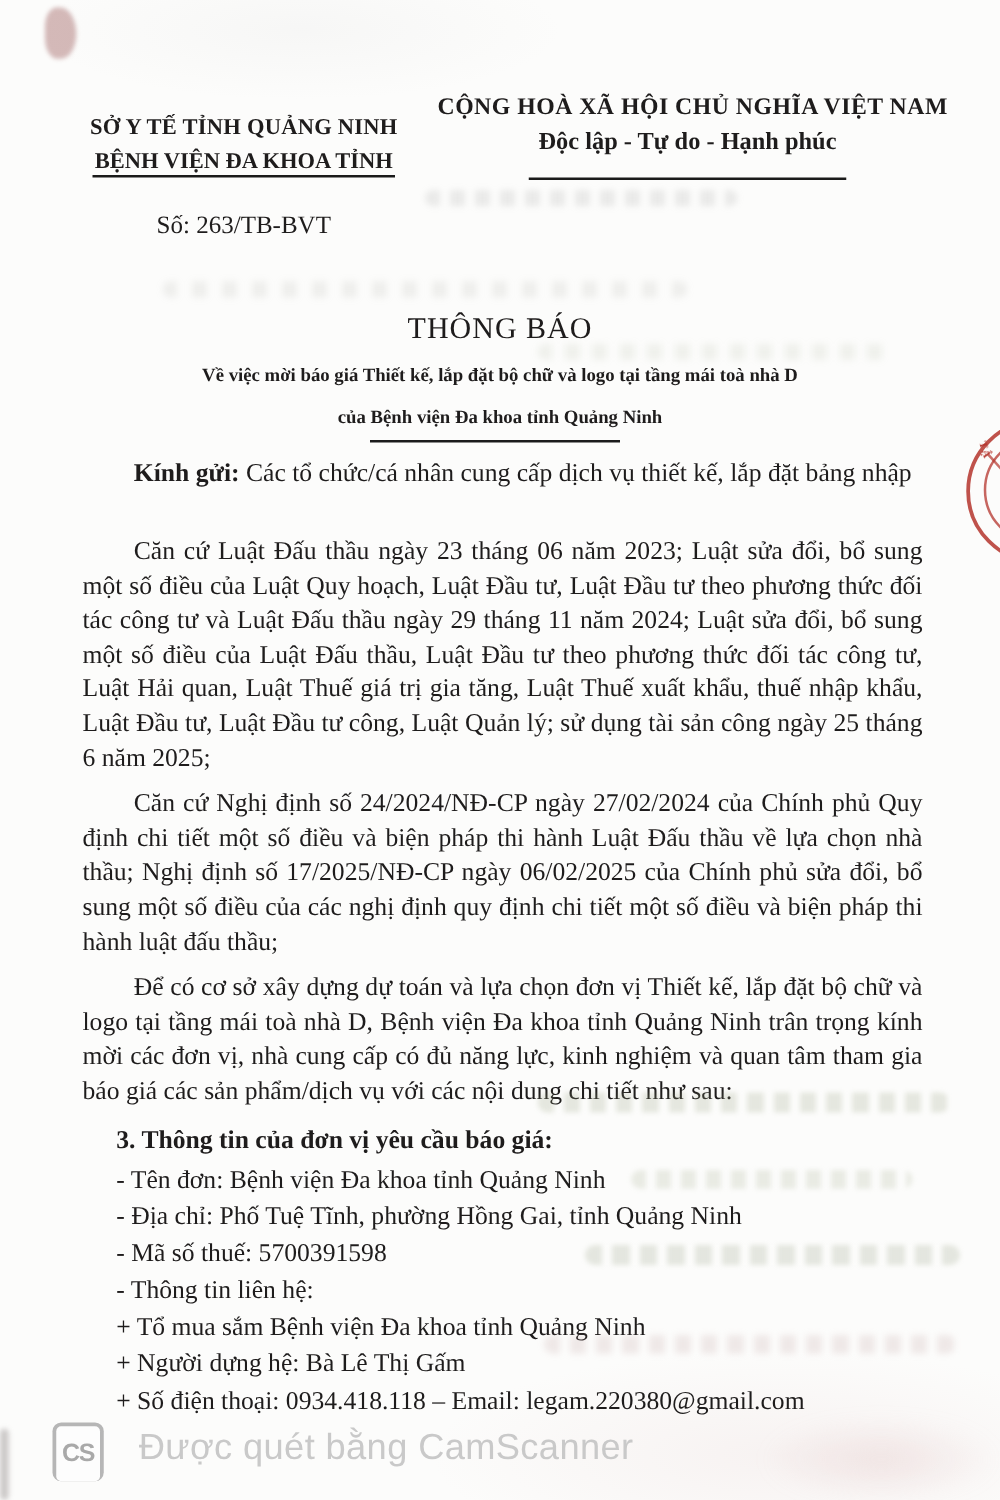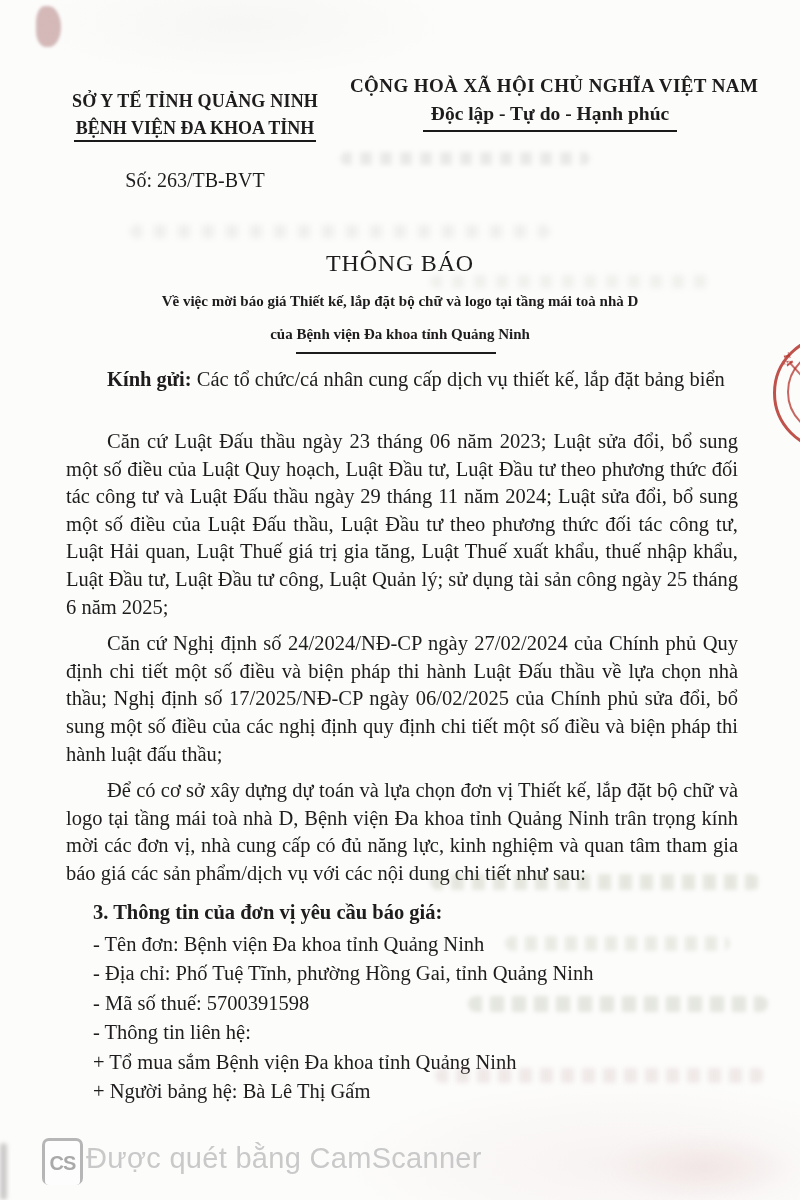--- a/index.html
+++ b/index.html
@@ -16,21 +16,21 @@
       #fcfcfb;}
   
   .hdr-left{position:absolute;left:55px;top:88px;width:280px;text-align:center;}
   .org1{font-size:18px;font-weight:bold;letter-spacing:.2px;line-height:27px;}
   .org2{font-size:18px;font-weight:bold;line-height:27px;}
   .org2 span{border-bottom:2px solid #1a1a1a;padding:0 2px 2px;}
   .doc-no{margin-top:27px;font-size:20px;}
   .hdr-right{position:absolute;left:350px;top:72px;width:400px;text-align:center;}
   .nat1{font-size:19px;font-weight:bold;letter-spacing:.4px;line-height:28px;white-space:nowrap;}
   .nat2{font-size:19.5px;font-weight:bold;line-height:28px;}
-  .nat2 span{border-bottom:2px solid #1a1a1a;padding:0 8px 6px;}
+  .nat2 span{border-bottom:2px solid #1a1a1a;padding:0 8px 18px;}
   .date-line{margin-top:22px;font-size:19.5px;font-style:italic;}
   
   .doc-title{position:absolute;left:0;top:250px;width:100%;text-align:center;
     font-size:24px;font-weight:normal;letter-spacing:.8px;}
   .subject{position:absolute;left:40px;top:285px;width:720px;text-align:center;
     font-size:15px;font-weight:bold;line-height:33px;}
   .subject-rule{position:absolute;left:296px;top:352px;width:200px;height:2px;background:#1c1c1c;}
   
   .docbody{position:absolute;left:66px;top:364px;width:672px;}
   .salut{font-size:20.5px;line-height:30px;text-indent:41px;margin:0 0 34px 0;}
@@ -67,21 +67,21 @@
       background:radial-gradient(ellipse at center,rgba(222,188,188,.30),transparent 70%);}
   .edge-streak{left:0;top:1143px;width:7px;height:57px;filter:blur(2px);background:rgba(125,118,118,.38);}
   .tl-blob{left:36px;top:6px;width:25px;height:41px;filter:blur(1.5px);
       background:rgba(128,42,42,.32);border-radius:42% 58% 55% 45%;}
   
   .footer{position:absolute;left:42px;top:1138px;display:flex;align-items:flex-start;}
   .cs-icon{position:relative;width:41px;height:47px;background:#b6b6b6;border-radius:7px;flex:0 0 auto;}
   .cs-inner{position:absolute;left:3px;top:3px;right:3px;height:44px;background:#fdfdfd;border-radius:4px;
       display:flex;align-items:center;justify-content:center;
       font-family:"Liberation Sans",sans-serif;font-weight:bold;font-size:20px;color:#a9a9a9;letter-spacing:-1px;}
-  .cs-text{margin-left:3px;padding-top:4px;font-family:"Liberation Sans",sans-serif;
+  .cs-text{margin-left:28px;padding-top:4px;font-family:"Liberation Sans",sans-serif;
       font-size:29px;color:#c9c9c9;letter-spacing:.3px;}
 </style>
 </head>
 <body>
 
 <div class="page">
 
   <div class="hdr-left">
     <div class="org1">SỞ Y TẾ TỈNH QUẢNG NINH</div>
     <div class="org2"><span>BỆNH VIỆN ĐA KHOA TỈNH</span></div>
@@ -94,31 +94,32 @@
   </div>
 
   <div class="doc-title">THÔNG BÁO</div>
   <div class="subject">
     <div>Về việc mời báo giá Thiết kế, lắp đặt bộ chữ và logo tại tầng mái toà nhà D</div>
     <div>của Bệnh viện Đa khoa tỉnh Quảng Ninh</div>
   </div>
   <div class="subject-rule"></div>
 
   <div class="docbody">
-    <p class="salut"><b>Kính gửi:</b><span> Các tổ chức/cá nhân cung cấp dịch vụ thiết kế, lắp đặt bảng biển</span></p>
+    <p class="salut"><b>Kính gửi:</b><span> Các tổ chức/cá nhân cung cấp dịch vụ thiết kế, lắp đặt bảng nhập</span></p>
     <p class="para">Căn cứ Luật Đấu thầu ngày 23 tháng 06 năm 2023; Luật sửa đổi, bổ sung một số điều của Luật Quy hoạch, Luật Đầu tư, Luật Đầu tư theo phương thức đối tác công tư và Luật Đấu thầu ngày 29 tháng 11 năm 2024; Luật sửa đổi, bổ sung một số điều của Luật Đấu thầu, Luật Đầu tư theo phương thức đối tác công tư, Luật Hải quan, Luật Thuế giá trị gia tăng, Luật Thuế xuất khẩu, thuế nhập khẩu, Luật Đầu tư, Luật Đầu tư công, Luật Quản lý; sử dụng tài sản công ngày 25 tháng 6 năm 2025;</p>
     <p class="para">Căn cứ Nghị định số 24/2024/NĐ-CP ngày 27/02/2024 của Chính phủ Quy định chi tiết một số điều và biện pháp thi hành Luật Đấu thầu về lựa chọn nhà thầu; Nghị định số 17/2025/NĐ-CP ngày 06/02/2025 của Chính phủ sửa đổi, bổ sung một số điều của các nghị định quy định chi tiết một số điều và biện pháp thi hành luật đấu thầu;</p>
     <p class="para">Để có cơ sở xây dựng dự toán và lựa chọn đơn vị Thiết kế, lắp đặt bộ chữ và logo tại tầng mái toà nhà D, Bệnh viện Đa khoa tỉnh Quảng Ninh trân trọng kính mời các đơn vị, nhà cung cấp có đủ năng lực, kinh nghiệm và quan tâm tham gia báo giá các sản phẩm/dịch vụ với các nội dung chi tiết như sau:</p>
     <p class="sec-head">3. Thông tin của đơn vị yêu cầu báo giá:</p>
     <p class="item">- Tên đơn: Bệnh viện Đa khoa tỉnh Quảng Ninh</p>
     <p class="item">- Địa chỉ: Phố Tuệ Tĩnh, phường Hồng Gai, tỉnh Quảng Ninh</p>
     <p class="item">- Mã số thuế: 5700391598</p>
     <p class="item">- Thông tin liên hệ:</p>
     <p class="item">+ Tổ mua sắm Bệnh viện Đa khoa tỉnh Quảng Ninh</p>
-    <p class="item">+ Người bảng hệ: Bà Lê Thị Gấm</p>
+    <p class="item">+ Người dựng hệ: Bà Lê Thị Gấm</p>
+    <p class="item">+ Số điện thoại: 0934.418.118 – Email: legam.220380@gmail.com</p>
   </div>
 
   <div class="stamp-outer"></div>
   <div class="stamp-inner"></div>
   <div class="stamp-text">TẬ</div>
   <div class="stamp-line"></div>
 
   <div class="smudge g1"></div>
   <div class="smudge g2"></div>
   <div class="smudge g3"></div>

